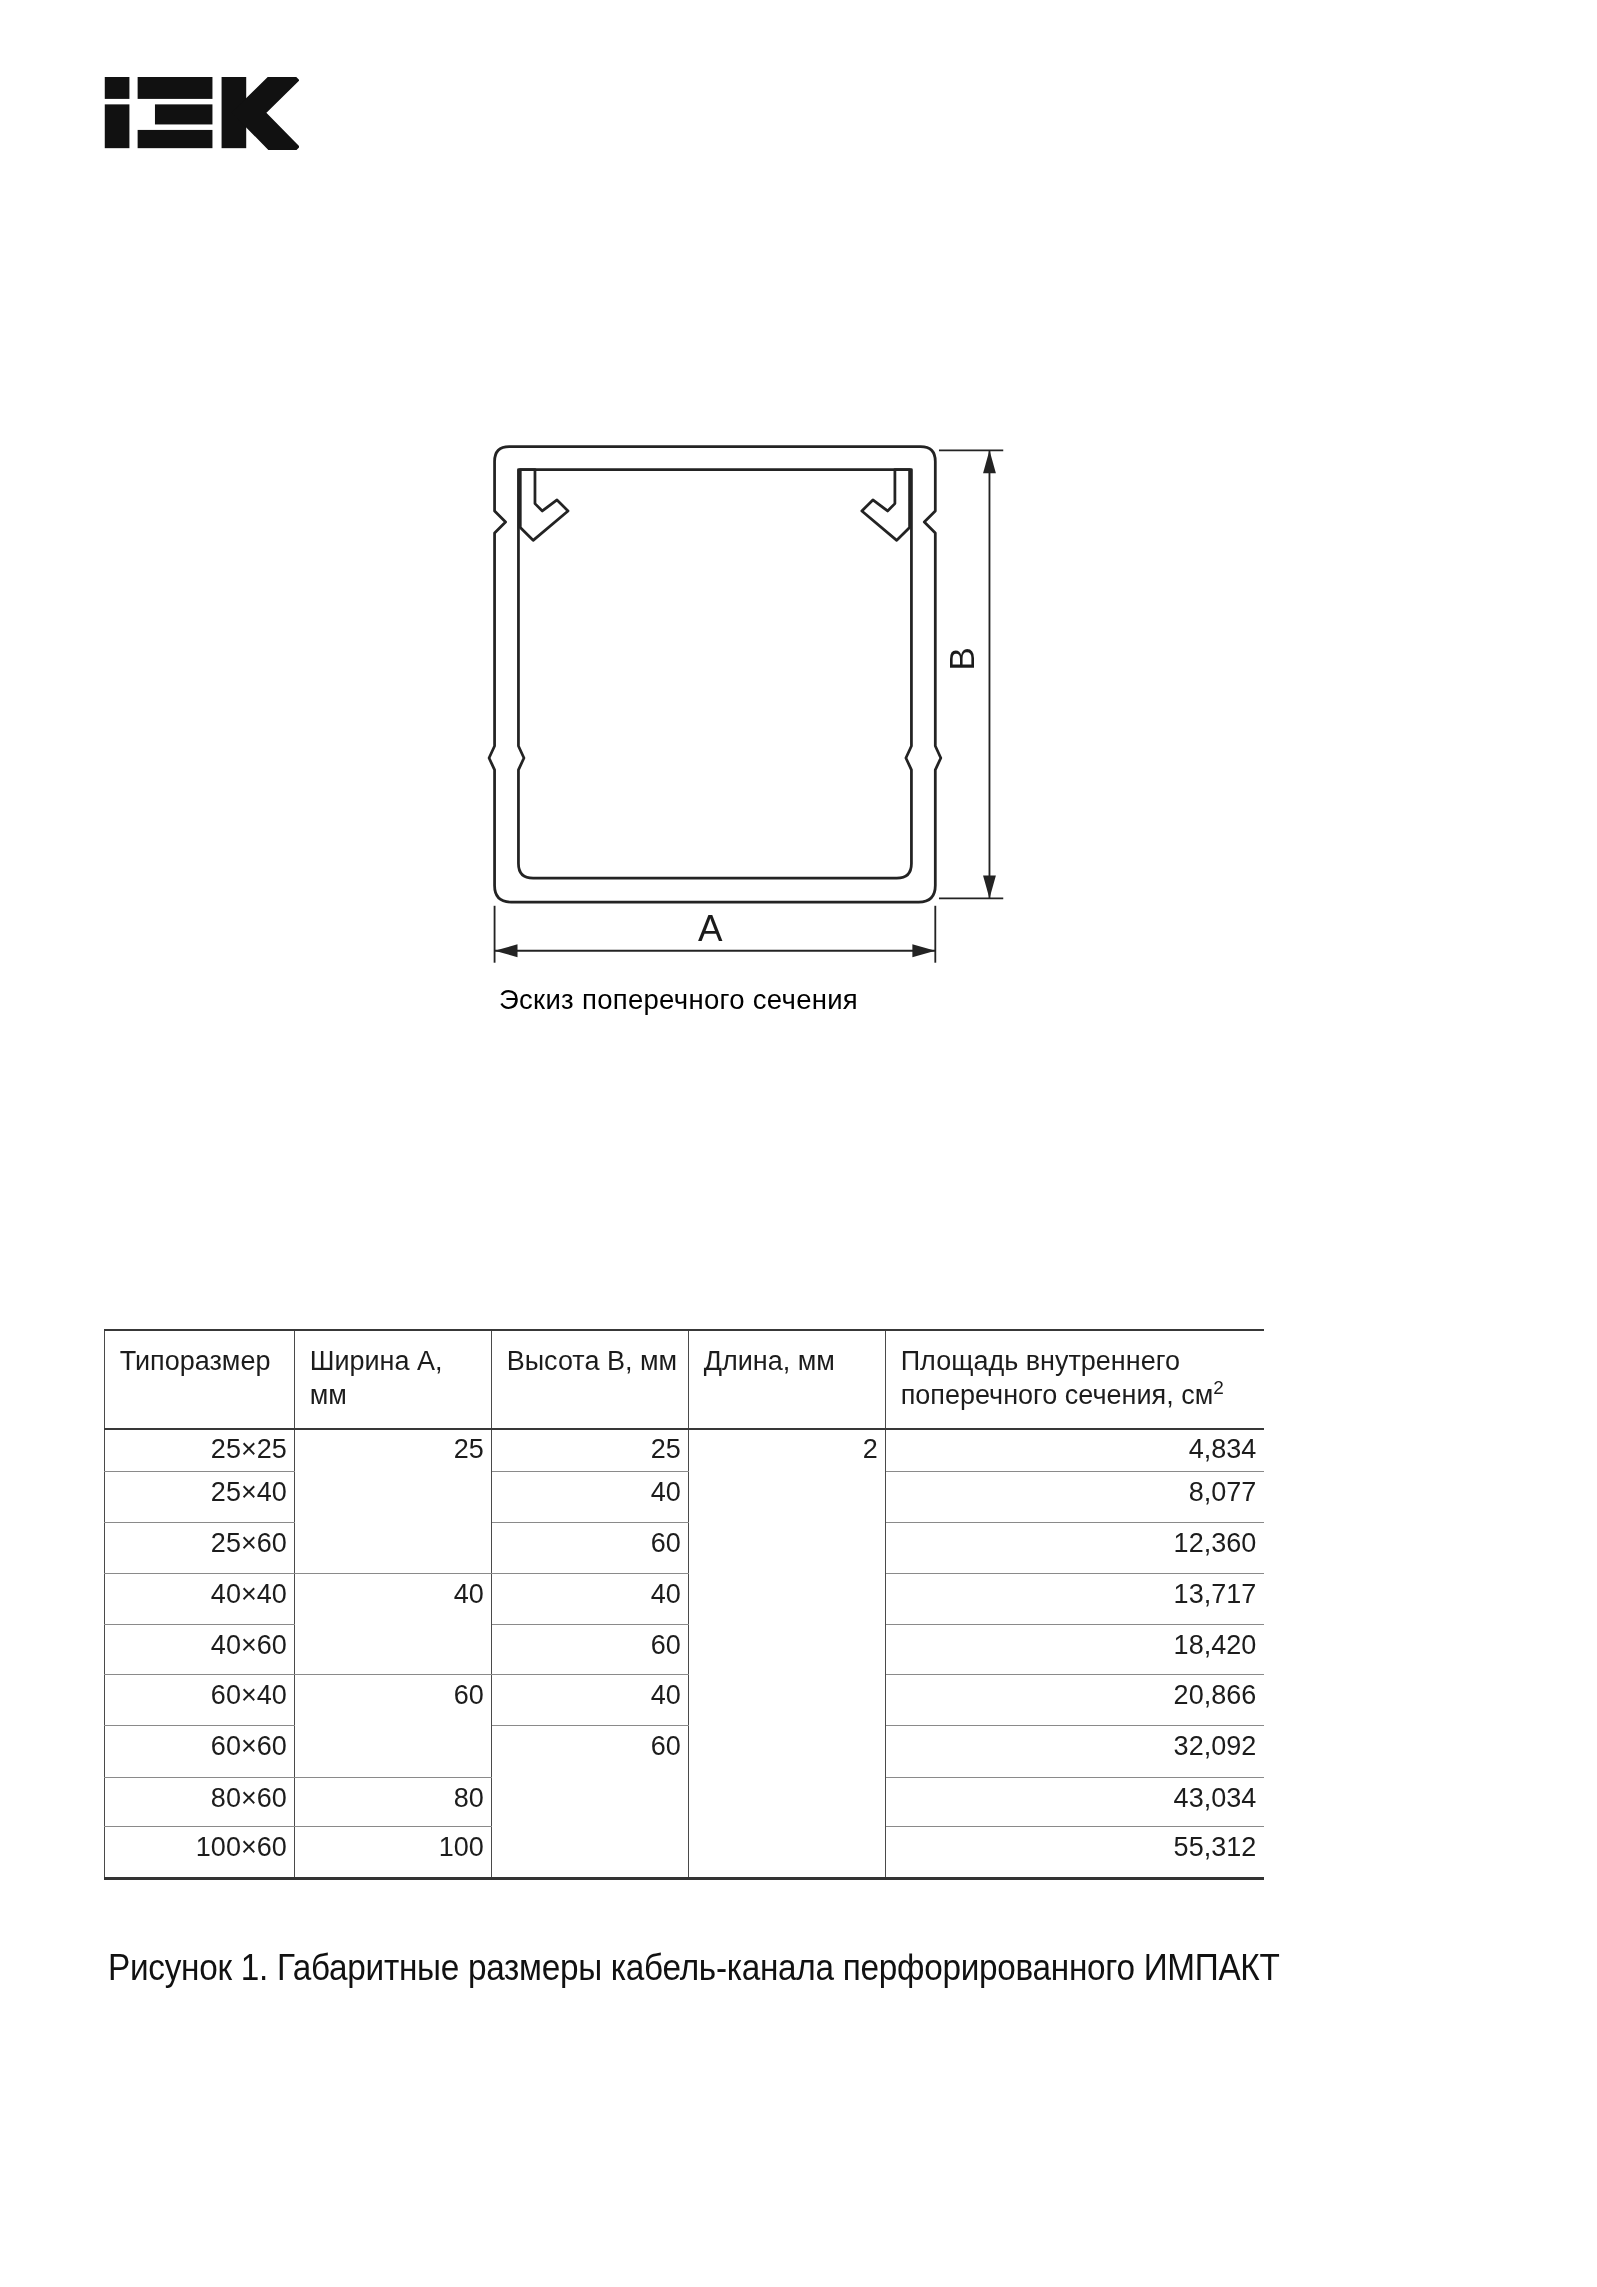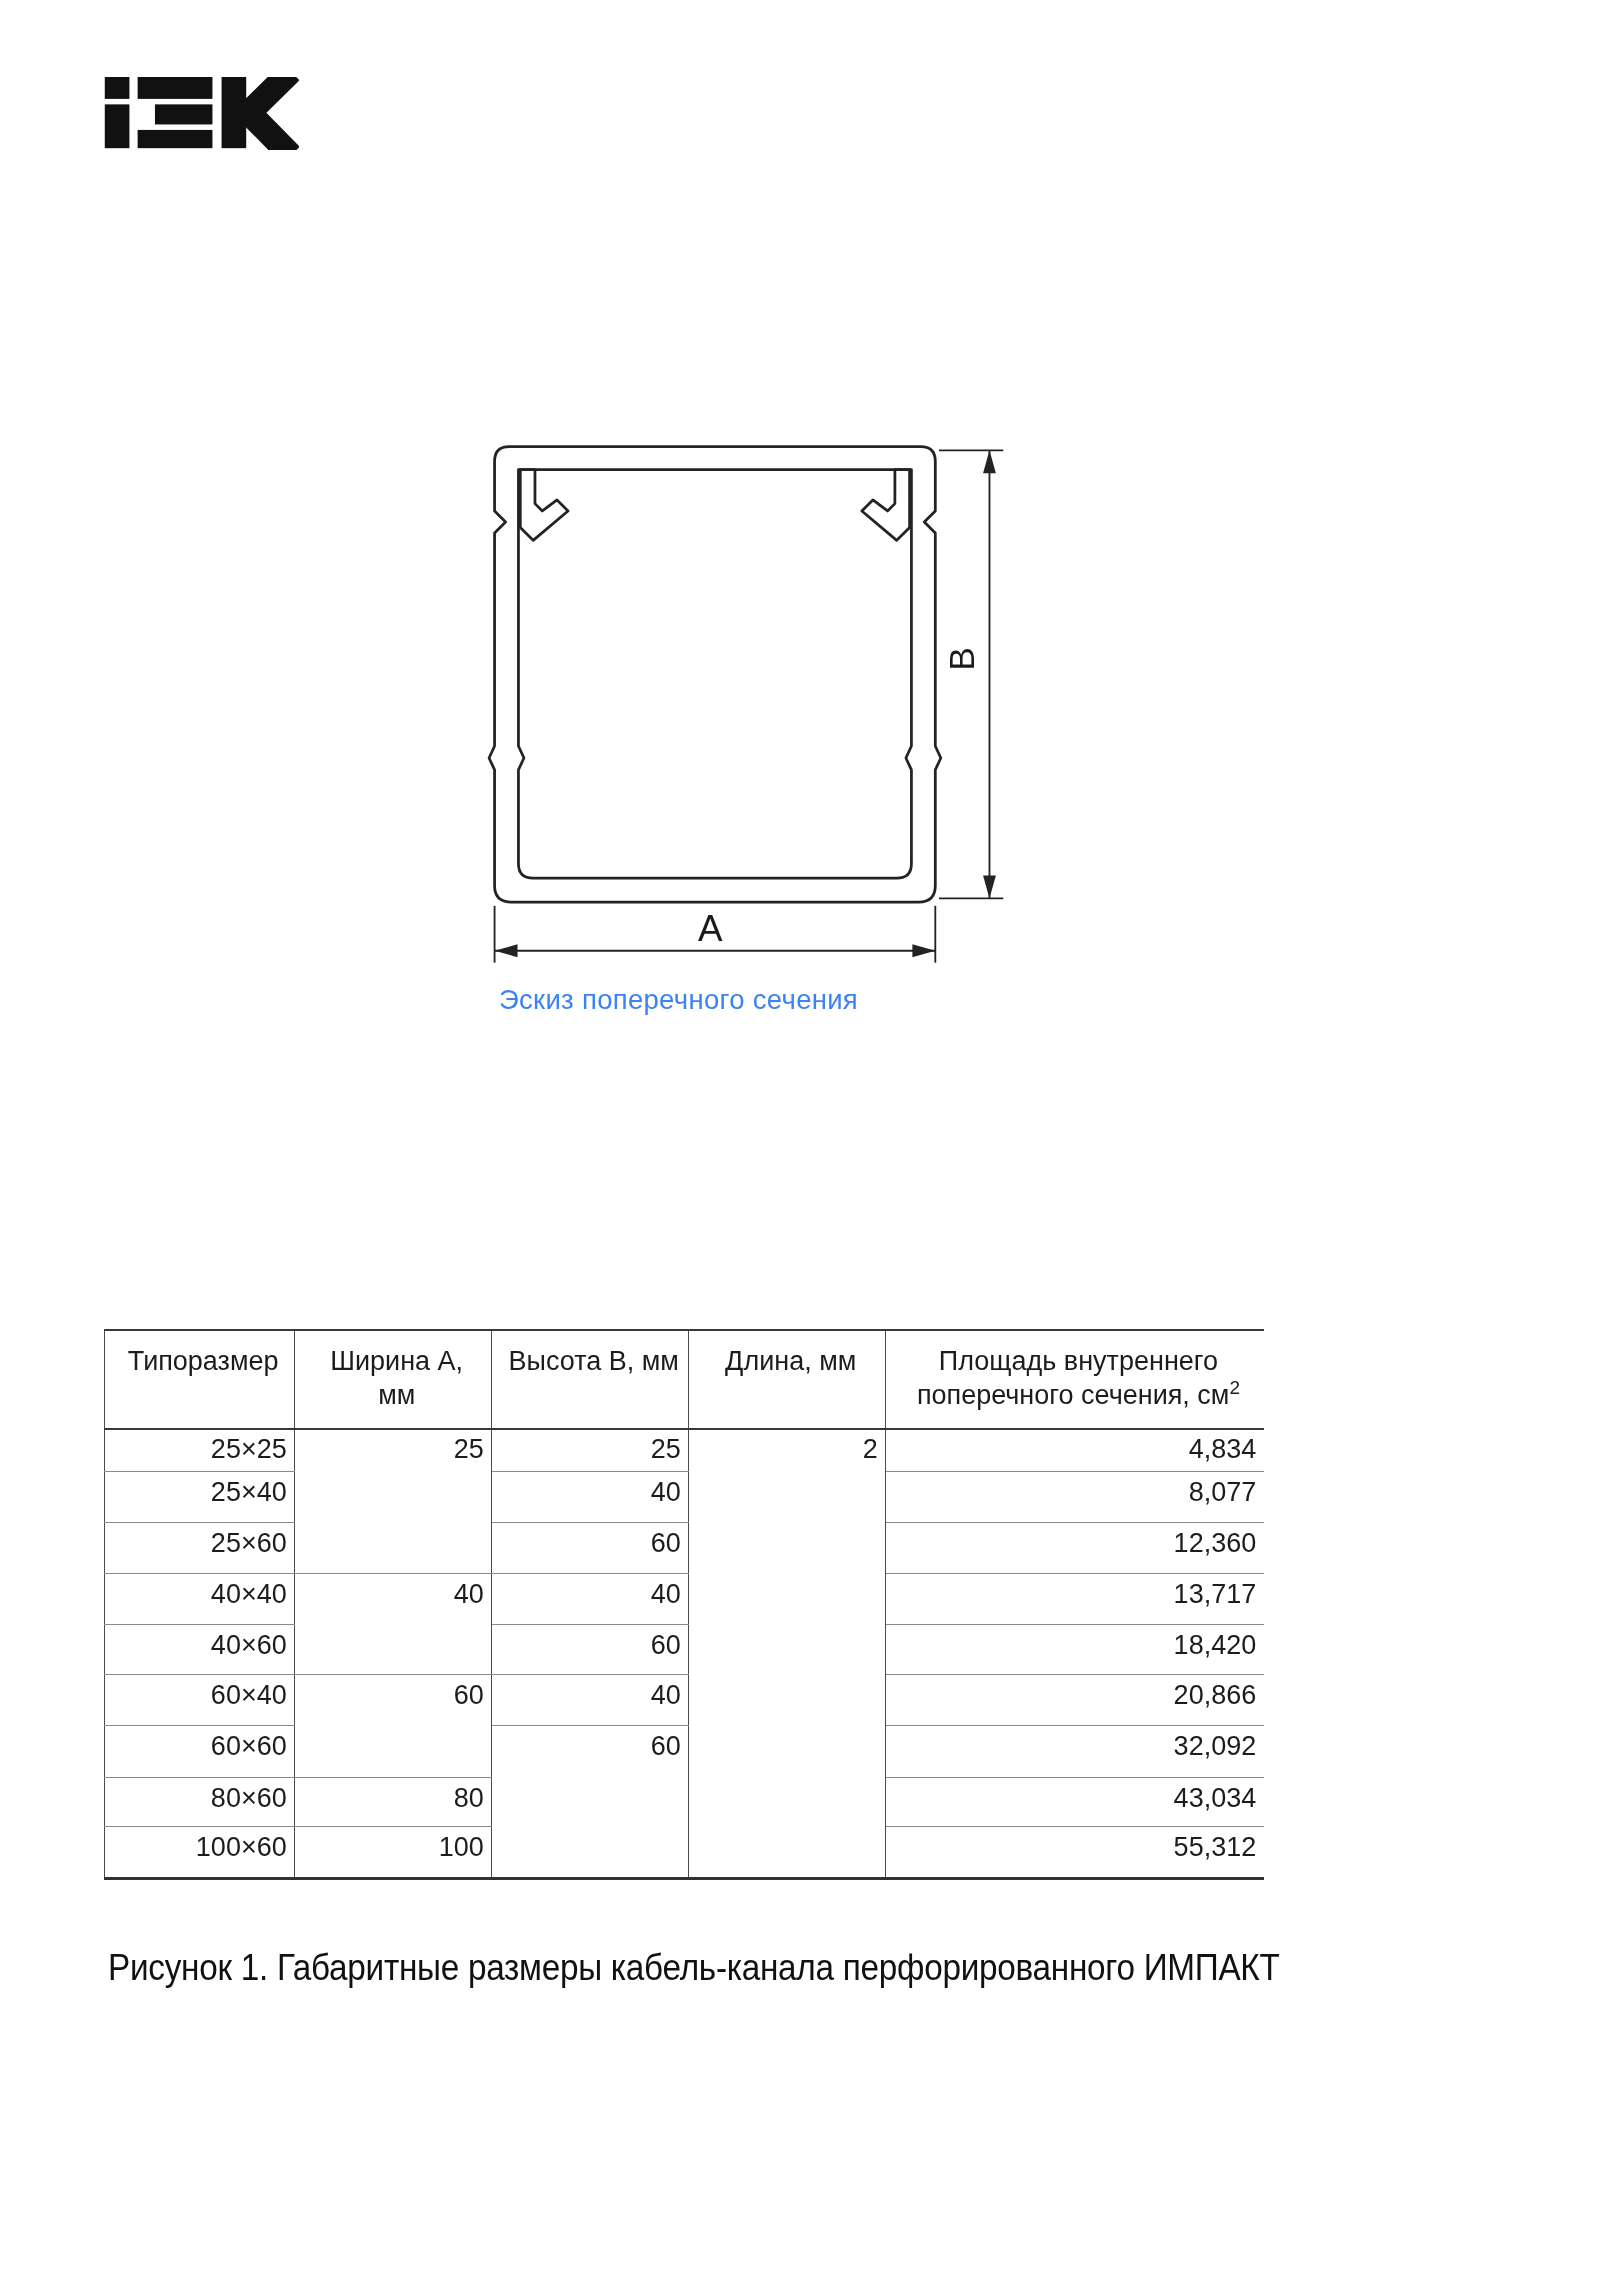--- a/index.html
+++ b/index.html
@@ -6,39 +6,39 @@
   body{
     width:1598px;height:2288px;position:relative;overflow:hidden;
     font-family:"Liberation Sans", sans-serif;color:#1c1c1c;
     -webkit-font-smoothing:antialiased;
   }
   .abs{position:absolute;}
   svg{overflow:hidden;display:block;}
 
   
   .sketch-caption{
-    left:499px;top:984px;font-size:27.5px;letter-spacing:0.3px;color:#3b82f6;
+    left:499px;top:984px;font-size:27.5px;letter-spacing:0.3px;color:#000000;
   }
   .figure-caption{
     left:108px;top:1947px;font-size:37px;color:#111;
     transform:scaleX(.90);transform-origin:left top;white-space:nowrap;
     letter-spacing:-0.3px;
   }
 
   
   .dim-table-wrap{left:104px;top:1329px;}
   table.dims{
     border-collapse:collapse;table-layout:fixed;width:1159px;
     border-top:2.8px solid #383838;
     border-left:1.8px solid #4a4a4a;
     border-bottom:3.7px solid #333333;
     font-size:27px;
   }
   table.dims th{
-    font-weight:400;text-align:center;vertical-align:top;
+    font-weight:400;text-align:left;vertical-align:top;
     border-right:1.8px solid #4a4a4a;
     border-bottom:2.8px solid #383838;
     padding:13.8px 7.3px 0 14.7px;height:83px;line-height:1.25;
   }
   table.dims th:last-child{border-right:none;}
   table.dims td{
     vertical-align:top;text-align:right;
     border-right:1.8px solid #4a4a4a;
     border-bottom:1.8px solid #8a8a8a;
     padding:4.6px 7.3px 0 14.7px;line-height:1.15;

